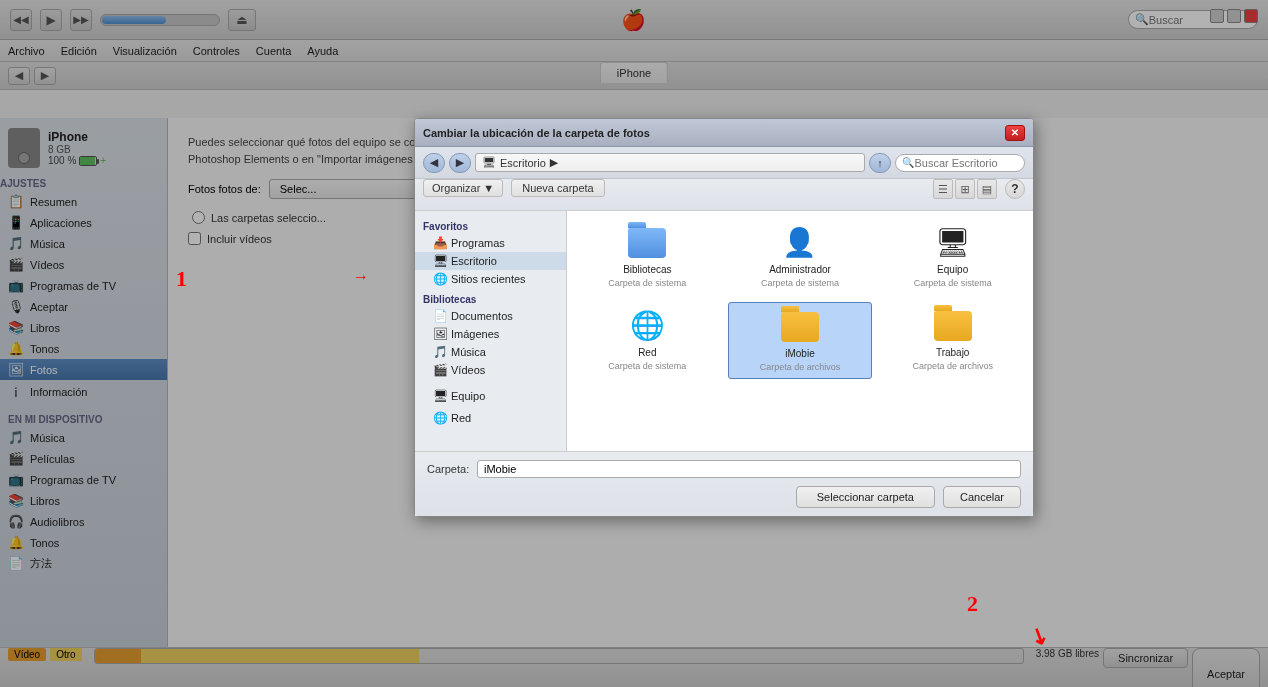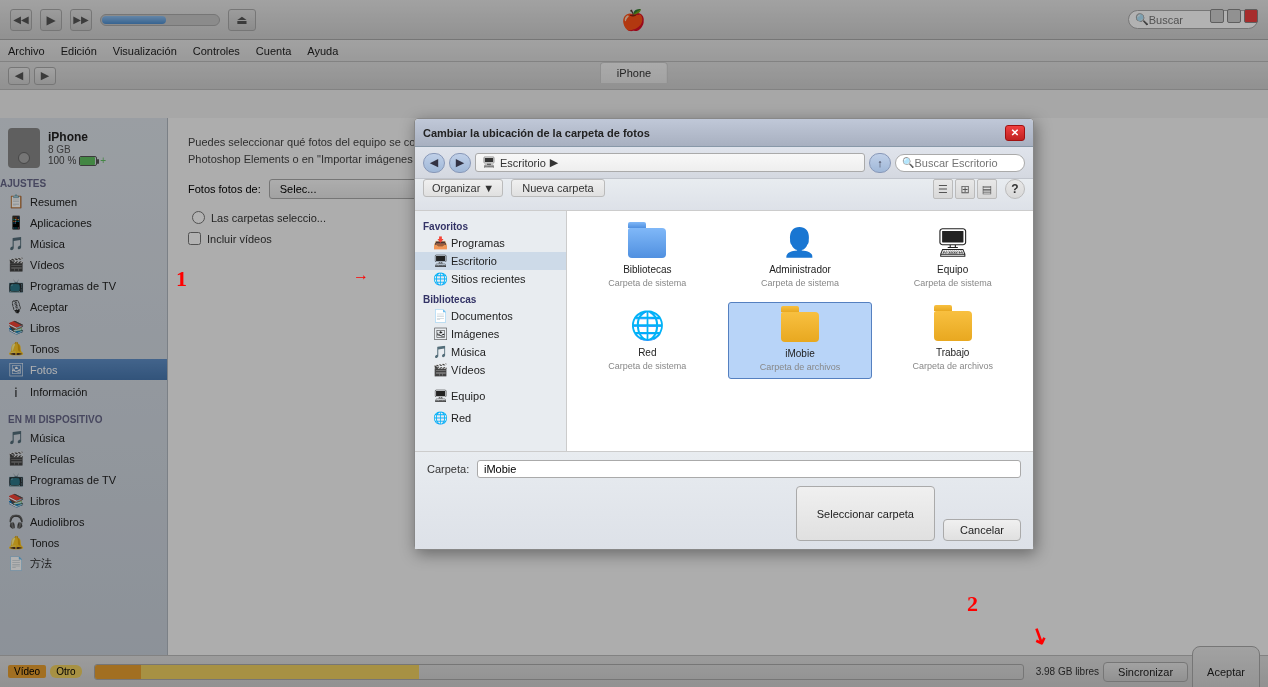--- a/index.html
+++ b/index.html
@@ -176,24 +176,24 @@
       background: linear-gradient(to bottom, #f8f8f8, #e8e8e8);
       cursor: pointer; min-width: 160px;
     }
     .radio-group { display: flex; flex-direction: column; gap: 6px; margin: 8px 0 8px 4px; }
     .radio-row { display: flex; align-items: center; gap: 6px; font-size: 11px; color: #333; }
     .radio-row input { width: 13px; height: 13px; }
     .check-row { display: flex; align-items: center; gap: 6px; font-size: 11px; color: #333; margin: 4px 0; }
 
     
     #bottom-bar {
-      height: 32px;
+      height: 40px;
       background: linear-gradient(to bottom, #e0e0e0, #d0d0d0);
       border-top: 1px solid #bbb;
-      display: flex; align-items: center;
+      display: flex; align-items: flex-start;
       padding: 0 8px; gap: 4px;
       position: absolute; bottom: 0; left: 0; right: 0;
     }
     .storage-bar { flex: 1; height: 16px; display: flex; border: 1px solid #aaa; border-radius: 3px; overflow: hidden; margin: 0 8px; }
     .storage-video { background: #e8a030; height: 100%; }
     .storage-other { background: #f0d060; height: 100%; }
     .storage-free-label { font-size: 10px; color: #333; display: flex; align-items: center; }
     .btn-sync {
       background: linear-gradient(to bottom, #e8e8e8, #d0d0d0);
       border: 1px solid #aaa; border-radius: 4px;
@@ -404,21 +404,20 @@
       background: linear-gradient(to bottom, #f0f0f0, #e0e0e0);
       border: 1px solid #aaa; border-radius: 4px;
       padding: 4px 20px; font-size: 11px; cursor: pointer;
       color: #222;
     }
     .btn-cancel {
       background: linear-gradient(to bottom, #f0f0f0, #e0e0e0);
       border: 1px solid #aaa; border-radius: 4px;
       padding: 4px 16px; font-size: 11px; cursor: pointer;
       color: #222;
-      margin-top: 33px;
     }
 
     
     .annotation-num {
       position: absolute;
       color: red; font-size: 22px; font-weight: bold;
       z-index: 200; font-family: serif;
     }
   </style>
 </head>
@@ -576,21 +575,21 @@
     <div style="position:absolute; left:185px; top:148px; color:red; font-size:16px; font-weight:bold; z-index:200;">→</div>
 
     <div class="annotation-num" style="right: 290px; bottom: 70px;">2</div>
 
     <div style="position:absolute; right:220px; bottom:38px; color:red; font-size:22px; font-weight:bold; z-index:200; transform:rotate(25deg);">↘</div>
   </div>
 </div>
 
 <div id="bottom-bar">
   <span style="font-size:10px; background:#e8a030; padding:1px 6px; border-radius:2px;">Vídeo</span>
-  <span style="font-size:10px; background:#f0d060; padding:1px 6px; border-radius:6px;">Otro</span>
+  <span style="font-size:10px; background:#f0d060; padding:1px 6px; border-radius:0;">Otro</span>
   <div class="storage-bar">
     <div class="storage-video" style="width:5%;"></div>
     <div class="storage-other" style="width:30%;"></div>
   </div>
   <span class="storage-free-label">3.98 GB libres</span>
   <button class="btn-sync">Sincronizar</button>
   <button class="btn-accept">Aceptar</button>
 </div>
 
 <div id="dialog-overlay">

